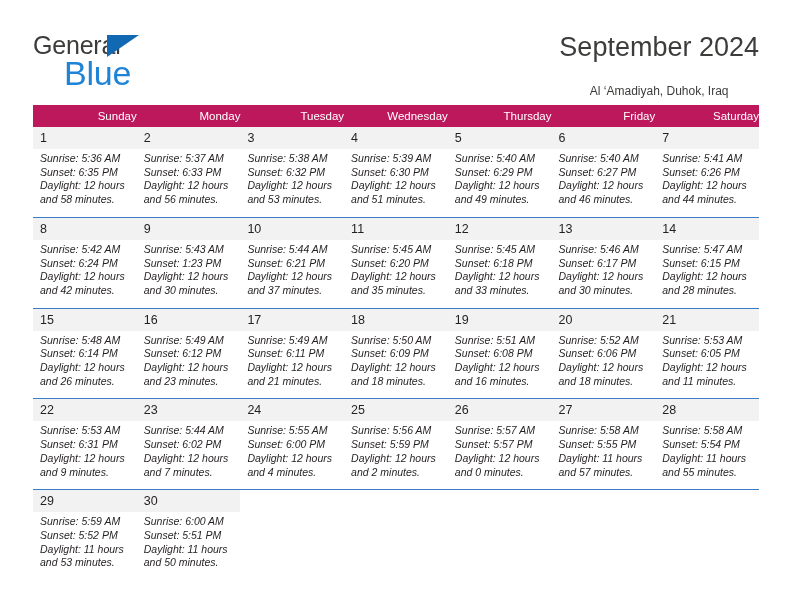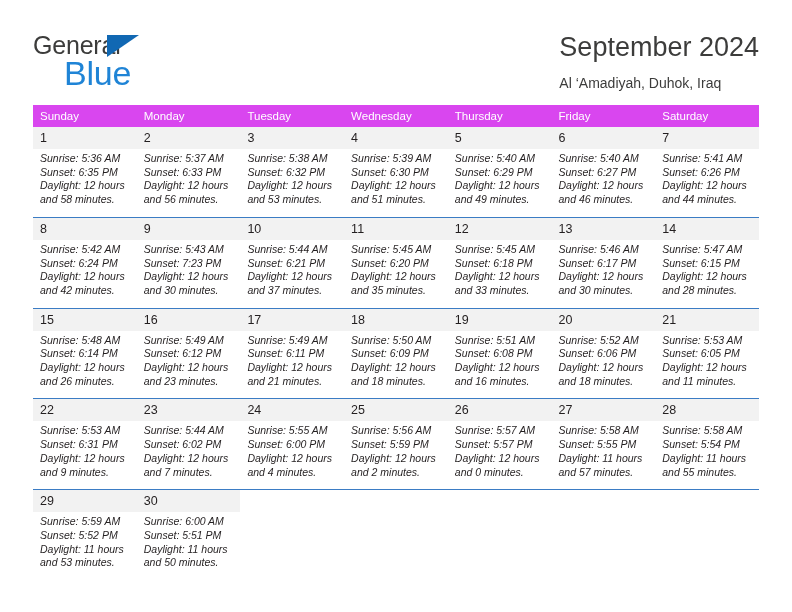--- a/index.html
+++ b/index.html
@@ -65,53 +65,53 @@
     font-size: 34px;
     color: #1f84d6;
     letter-spacing: -0.2px;
     white-space: nowrap;
   }
 
   .titles {
     position: absolute;
     right: 0;
     top: 0;
-    text-align: left;
+    text-align: center;
   }
   .cal-title {
     font-size: 27px;
     line-height: 34px;
     color: #3c3c3b;
     font-weight: normal;
     white-space: nowrap;
   }
   .cal-subtitle {
-    margin-top: 10px;
-    font-size: 14px;
+    margin-top: 18px;
+    font-size: 12px;
     line-height: 18px;
     color: #3c3c3b;
     white-space: nowrap;
   }
 
   
   .calendar {
     position: absolute;
     left: 33px;
     top: 105px;
     width: 726px;
     border-collapse: collapse;
     table-layout: fixed;
   }
 
   .calendar th {
-    background: #d946ef;
+    background: #be185d;
     color: #ffffff;
     font-size: 11.5px;
     font-weight: normal;
-    text-align: left;
+    text-align: right;
     padding: 5px 0 5px 7px;
     height: 12px;
     border: none;
   }
 
   .calendar td {
     vertical-align: top;
     padding: 0;
     border: none;
     border-top: 1px solid #3b7cc4;
@@ -259,21 +259,21 @@
             <div>Sunrise: 5:42 AM</div>
             <div>Sunset: 6:24 PM</div>
             <div>Daylight: 12 hours</div>
             <div>and 42 minutes.</div>
           </div>
         </td>
         <td>
           <div class="daynum">9</div>
           <div class="details">
             <div>Sunrise: 5:43 AM</div>
-            <div>Sunset: 7:23 PM</div>
+            <div>Sunset: 1:23 PM</div>
             <div>Daylight: 12 hours</div>
             <div>and 30 minutes.</div>
           </div>
         </td>
         <td>
           <div class="daynum">10</div>
           <div class="details">
             <div>Sunrise: 5:44 AM</div>
             <div>Sunset: 6:21 PM</div>
             <div>Daylight: 12 hours</div>

